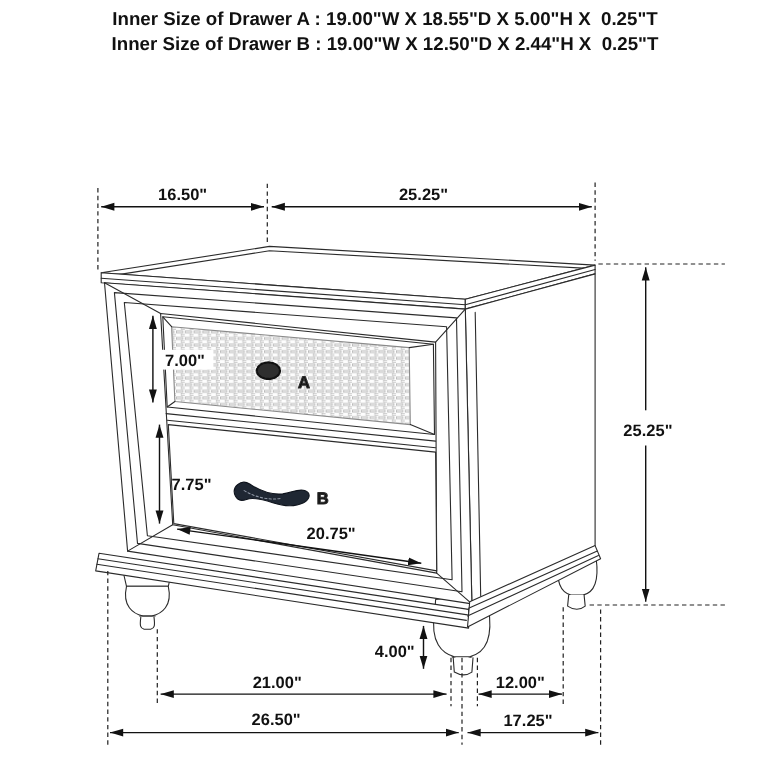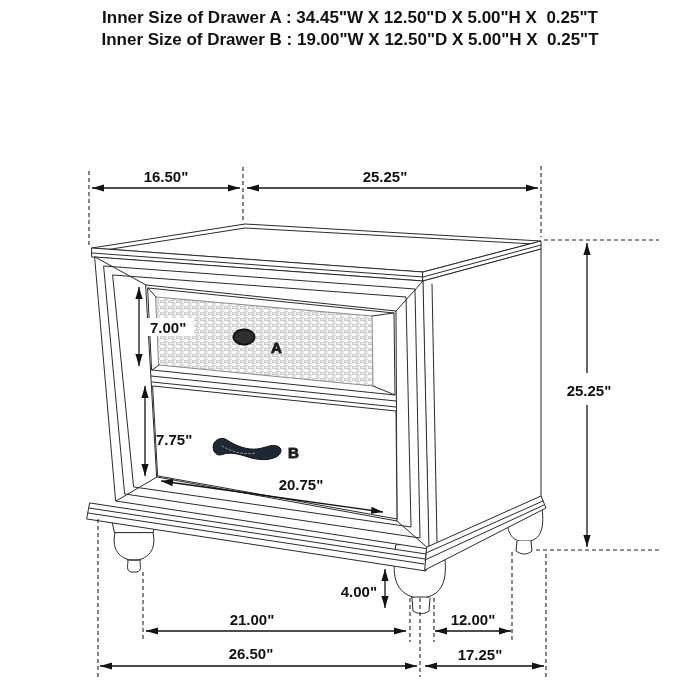--- a/index.html
+++ b/index.html
@@ -15,22 +15,22 @@
   .fw{fill:#ffffff;}
   .dimline{stroke:#121212;stroke-width:1.3;fill:none;}
   .dash{stroke:#222;stroke-width:1.1;fill:none;stroke-dasharray:4 3;}
 </style>
 </head>
 <body>
 
 <div class="page">
 
   <div class="title">
-    <div>Inner Size of Drawer A : 34.45"W X 12.50"D X 5.00"H X  0.25"T</div>
-    <div>Inner Size of Drawer B : 19.00"W X 12.50"D X 5.00"H X  0.25"T</div>
+    <div>Inner Size of Drawer A : 19.00"W X 18.55"D X 5.00"H X  0.25"T</div>
+    <div>Inner Size of Drawer B : 19.00"W X 12.50"D X 2.44"H X  0.25"T</div>
   </div>
 
   <svg width="700" height="700" viewBox="0 0 700 700">
     <defs>
       <marker id="ae" markerWidth="13" markerHeight="9" refX="12" refY="4" orient="auto" markerUnits="userSpaceOnUse">
         <path d="M0,0.4 L12,4 L0,7.6 Z" fill="#121212"></path>
       </marker>
       <marker id="as" markerWidth="13" markerHeight="9" refX="0" refY="4" orient="auto" markerUnits="userSpaceOnUse">
         <path d="M12,0.4 L0,4 L12,7.6 Z" fill="#121212"></path>
       </marker>

